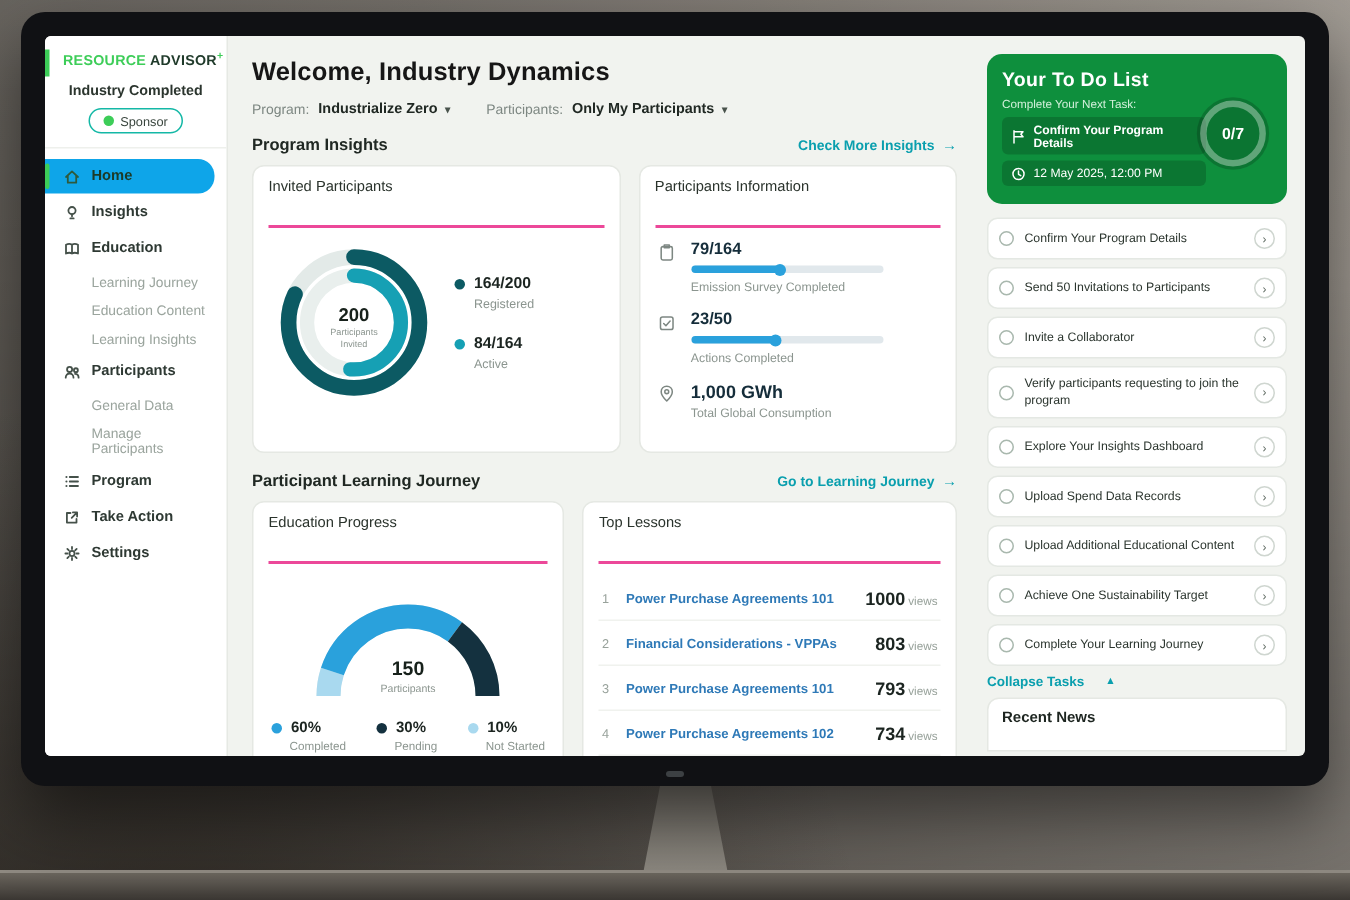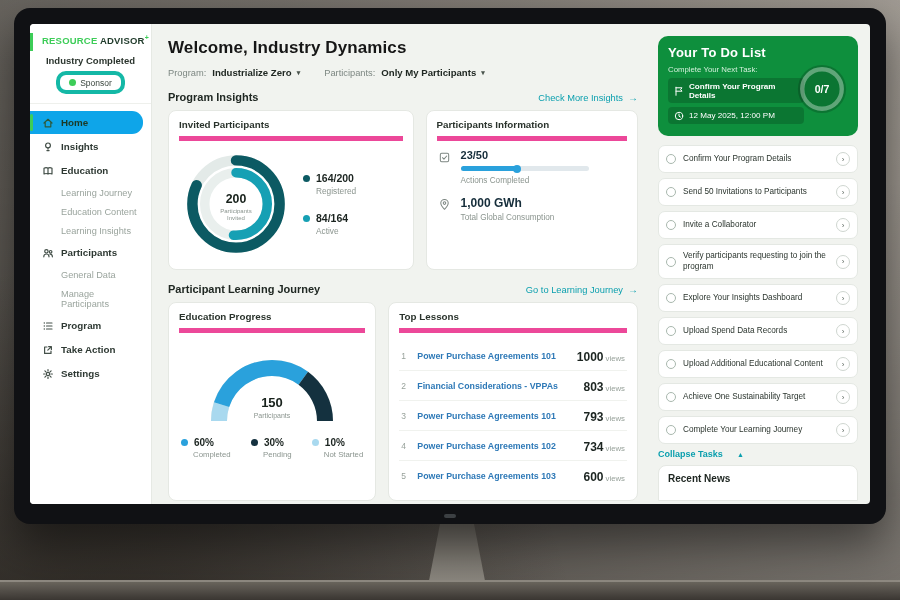--- a/index.html
+++ b/index.html
@@ -24,21 +24,21 @@
   
   .sidebar { position:absolute; left:0; top:0; bottom:0; width:122px; background:#fff;
     border-right:1px solid #e6e9e4; padding-top:9px; }
   .logo { padding:1px 8px 5px 9px; border-left:3px solid #3dcd58; font-weight:bold;
     font-size:9.5px; letter-spacing:0.2px; white-space:nowrap; }
   .logo-a { color:#3dcd58; }
   .logo-b { color:#1f3a2a; }
   .logo-plus { color:#3dcd58; font-size:7px; vertical-align:super; font-weight:bold; }
   .org { text-align:center; padding:4px 6px 9px; border-bottom:1px solid #eef0ec; }
   .org-name { font-size:9.5px; font-weight:700; color:#2b352e; margin-bottom:5px; }
-  .sponsor-pill { display:inline-flex; align-items:center; gap:4px; border:4px solid #14b8a6;
+  .sponsor-pill { display:inline-flex; align-items:center; gap:4px; border:1px solid #14b8a6;
     border-radius:10px; padding:2.5px 9px; font-size:8.5px; color:#38443c; background:#fff; cursor:pointer; }
   .pill-dot { width:7px; height:7px; background:#3dcd58; border-radius:50%; }
   .nav { padding:6px 0 0; }
   .nav-item { display:flex; align-items:center; gap:7px; padding:5.5px 8px 5.5px 12px;
     margin:1px 8px 1px 0; font-size:9.8px; font-weight:700; color:#2e3933;
     border-radius:0 11px 11px 0; cursor:pointer; position:relative; }
   .nav-item.active { background:#0ea5e9; color:#1c3a27; }
   .nav-item.active::before { content:""; position:absolute; left:0; top:3px; bottom:3px;
     width:3px; background:#3dcd58; border-radius:2px; }
   .nav-ico { width:12px; height:12px; flex:none; display:flex; }
@@ -47,26 +47,26 @@
   
   .main { position:absolute; left:122px; right:220px; top:0; bottom:0; padding:14px 12px 0 16px; }
   .page-title { font-size:17px; font-weight:800; color:#161616; letter-spacing:0.1px; }
   .filters { display:flex; gap:24px; margin-top:9px; align-items:center; }
   .filter { display:flex; gap:6px; align-items:center; }
   .f-label { font-size:9.3px; color:#7d8782; }
   .f-value { font-size:9.6px; font-weight:700; color:#20282 3; display:flex; gap:5px; align-items:center; cursor:pointer; color:#202823; }
   .chev { font-size:7px; color:#49534c; }
   .section-row { display:flex; justify-content:space-between; align-items:center; margin-top:13px; margin-bottom:7px; }
   .section-title { font-size:11px; font-weight:800; color:#202823; }
-  .sec-link { font-size:9.3px; font-weight:400; color:#0a9fae; display:flex; gap:5px; align-items:flex-end; cursor:pointer; }
+  .sec-link { font-size:9.3px; font-weight:700; color:#0a9fae; display:flex; gap:5px; align-items:center; cursor:pointer; }
   .arr { font-size:10px; }
   .cards-row { display:flex; gap:12px; }
   .card { background:#fff; border:1px solid #e5e8e3; border-radius:8px; padding:8px 10px 10px; }
-  .card-title { font-size:9.8px; font-weight:700; color:#2a332c; padding-bottom:6px;
-    border-bottom:5px solid #ec4899; margin-bottom:8px; }
+  .card-title { font-size:9.8px; font-weight:400; color:#2a332c; padding-bottom:20px;
+    border-bottom:2px solid #ec4899; margin-bottom:8px; }
   .card-invited { flex:1.08; } .card-info { flex:0.92; }
   .donut-body { display:flex; align-items:center; gap:12px; padding-left:2px; }
   .d-val { font-size:13px; font-weight:800; fill:#17211b; }
   .d-lab { font-size:6.4px; fill:#8b958f; }
   .legend-col { display:flex; flex-direction:column; gap:16px; }
   .leg-top { display:flex; align-items:center; gap:6px; }
   .dot { width:7px; height:7px; border-radius:50%; display:inline-block; flex:none; }
   .leg-val { font-size:10.5px; font-weight:800; color:#1b2420; }
   .leg-lab { font-size:8.3px; color:#8b958f; margin-left:13px; margin-top:2px; }
   .metric { display:flex; gap:8px; margin-bottom:11px; align-items:flex-start; }
@@ -282,20 +282,35 @@
                 </div>
               </div>
             </div>
           </section>
 
           <section class="card card-info">
             <h3 class="card-title">Participants Information</h3>
             <div class="metric">
               <span class="m-ico">
                 <svg viewBox="0 0 14 14" width="13" height="13" fill="none" stroke="#7d8782" stroke-width="1.1" stroke-linecap="round" stroke-linejoin="round">
+                    <rect x="3" y="2.6" width="8" height="9.6" rx="1.2"></rect>
+                    <path d="M5.2 1.5 H8.8 V3.4 H5.2 Z"></path>
+                  </svg>
+              </span>
+              <div class="m-main">
+                <div class="m-value">79/164</div>
+                <div class="m-bar">
+                    <div class="m-fill" style="width: 48.2%;"></div>
+                  </div>
+                <div class="m-label">Emission Survey Completed</div>
+              </div>
+            </div>
+            <div class="metric">
+              <span class="m-ico">
+                <svg viewBox="0 0 14 14" width="13" height="13" fill="none" stroke="#7d8782" stroke-width="1.1" stroke-linecap="round" stroke-linejoin="round">
                     <rect x="2.5" y="2.5" width="9" height="9" rx="1.5"></rect>
                     <path d="M4.8 7.2 L6.4 8.8 L9.4 5.4"></path>
                   </svg>
               </span>
               <div class="m-main">
                 <div class="m-value">23/50</div>
                 <div class="m-bar">
                     <div class="m-fill" style="width: 46%;"></div>
                   </div>
                 <div class="m-label">Actions Completed</div>

